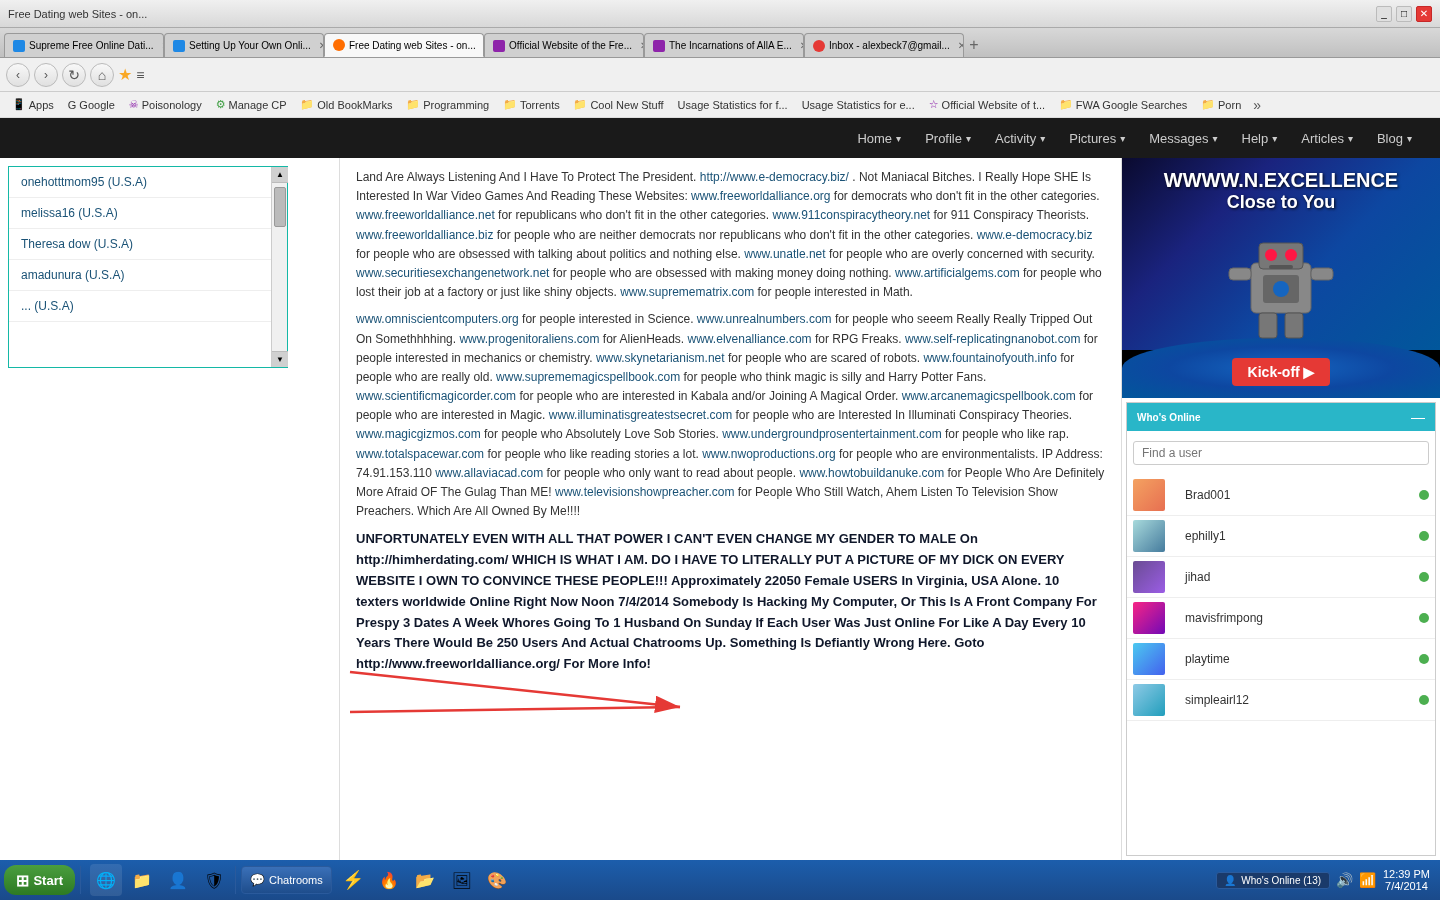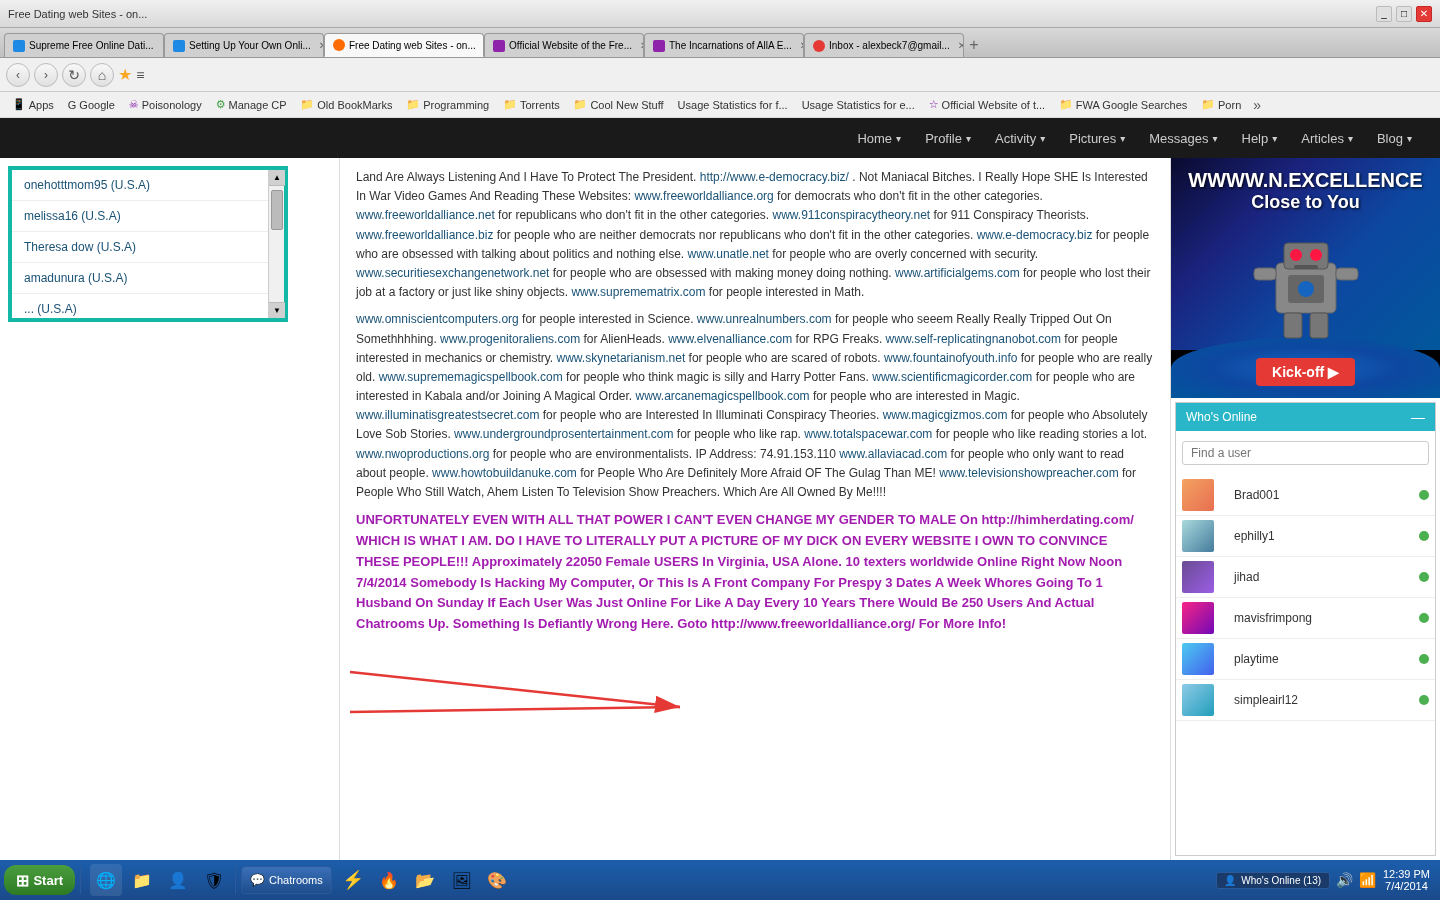--- a/index.html
+++ b/index.html
@@ -186,28 +186,28 @@
     .content-text {
       margin-bottom: 4px;
     }
 
     .link-text {
       color: #1a5276;
       text-decoration: none;
     }
 
     .highlighted-text {
-      color: #a21caf;
+      color: #0f172a;
       font-weight: bold;
       font-size: 13px;
     }
 
     
     .right-sidebar {
-      width: 270px;
+      width: 319px;
       display: flex;
       flex-direction: column;
       border-left: 1px solid #ddd;
       overflow: hidden;
     }
 
     .ad-banner {
       background: #000;
       height: 240px;
       display: flex;
@@ -244,22 +244,22 @@
     .whos-online-panel {
       background: #29b6c8;
       padding: 6px 10px;
       display: flex;
       align-items: center;
       justify-content: space-between;
     }
 
     .whos-online-title {
       color: white;
-      font-weight: normal;
-      font-size: 12px;
+      font-weight: bold;
+      font-size: 10px;
     }
 
     .whos-online-close {
       color: white;
       cursor: pointer;
       font-size: 14px;
     }
 
     .find-user-input {
       width: 100%;
@@ -555,21 +555,21 @@
         <span>Articles</span>
       </div>
       <div class="nav-item nav-dropdown">
         <span>Blog</span>
       </div>
     </div>
 
     <div class="main-content-wrapper">
 
       <div class="left-sidebar">
-        <div style="position:relative;display:flex;border:4px solid #14b8a6;width:280px;height:156px;">
+        <div style="position:relative;display:flex;border:1px solid #14b8a6;width:280px;height:202px;">
           <div style="flex:1;overflow:hidden;">
             <div class="user-item">
               <span>onehotttmom95 (U.S.A)</span>
             </div>
             <div class="user-item">
               <span>melissa16 (U.S.A)</span>
             </div>
             <div class="user-item">
               <span>Theresa dow (U.S.A)</span>
             </div>

